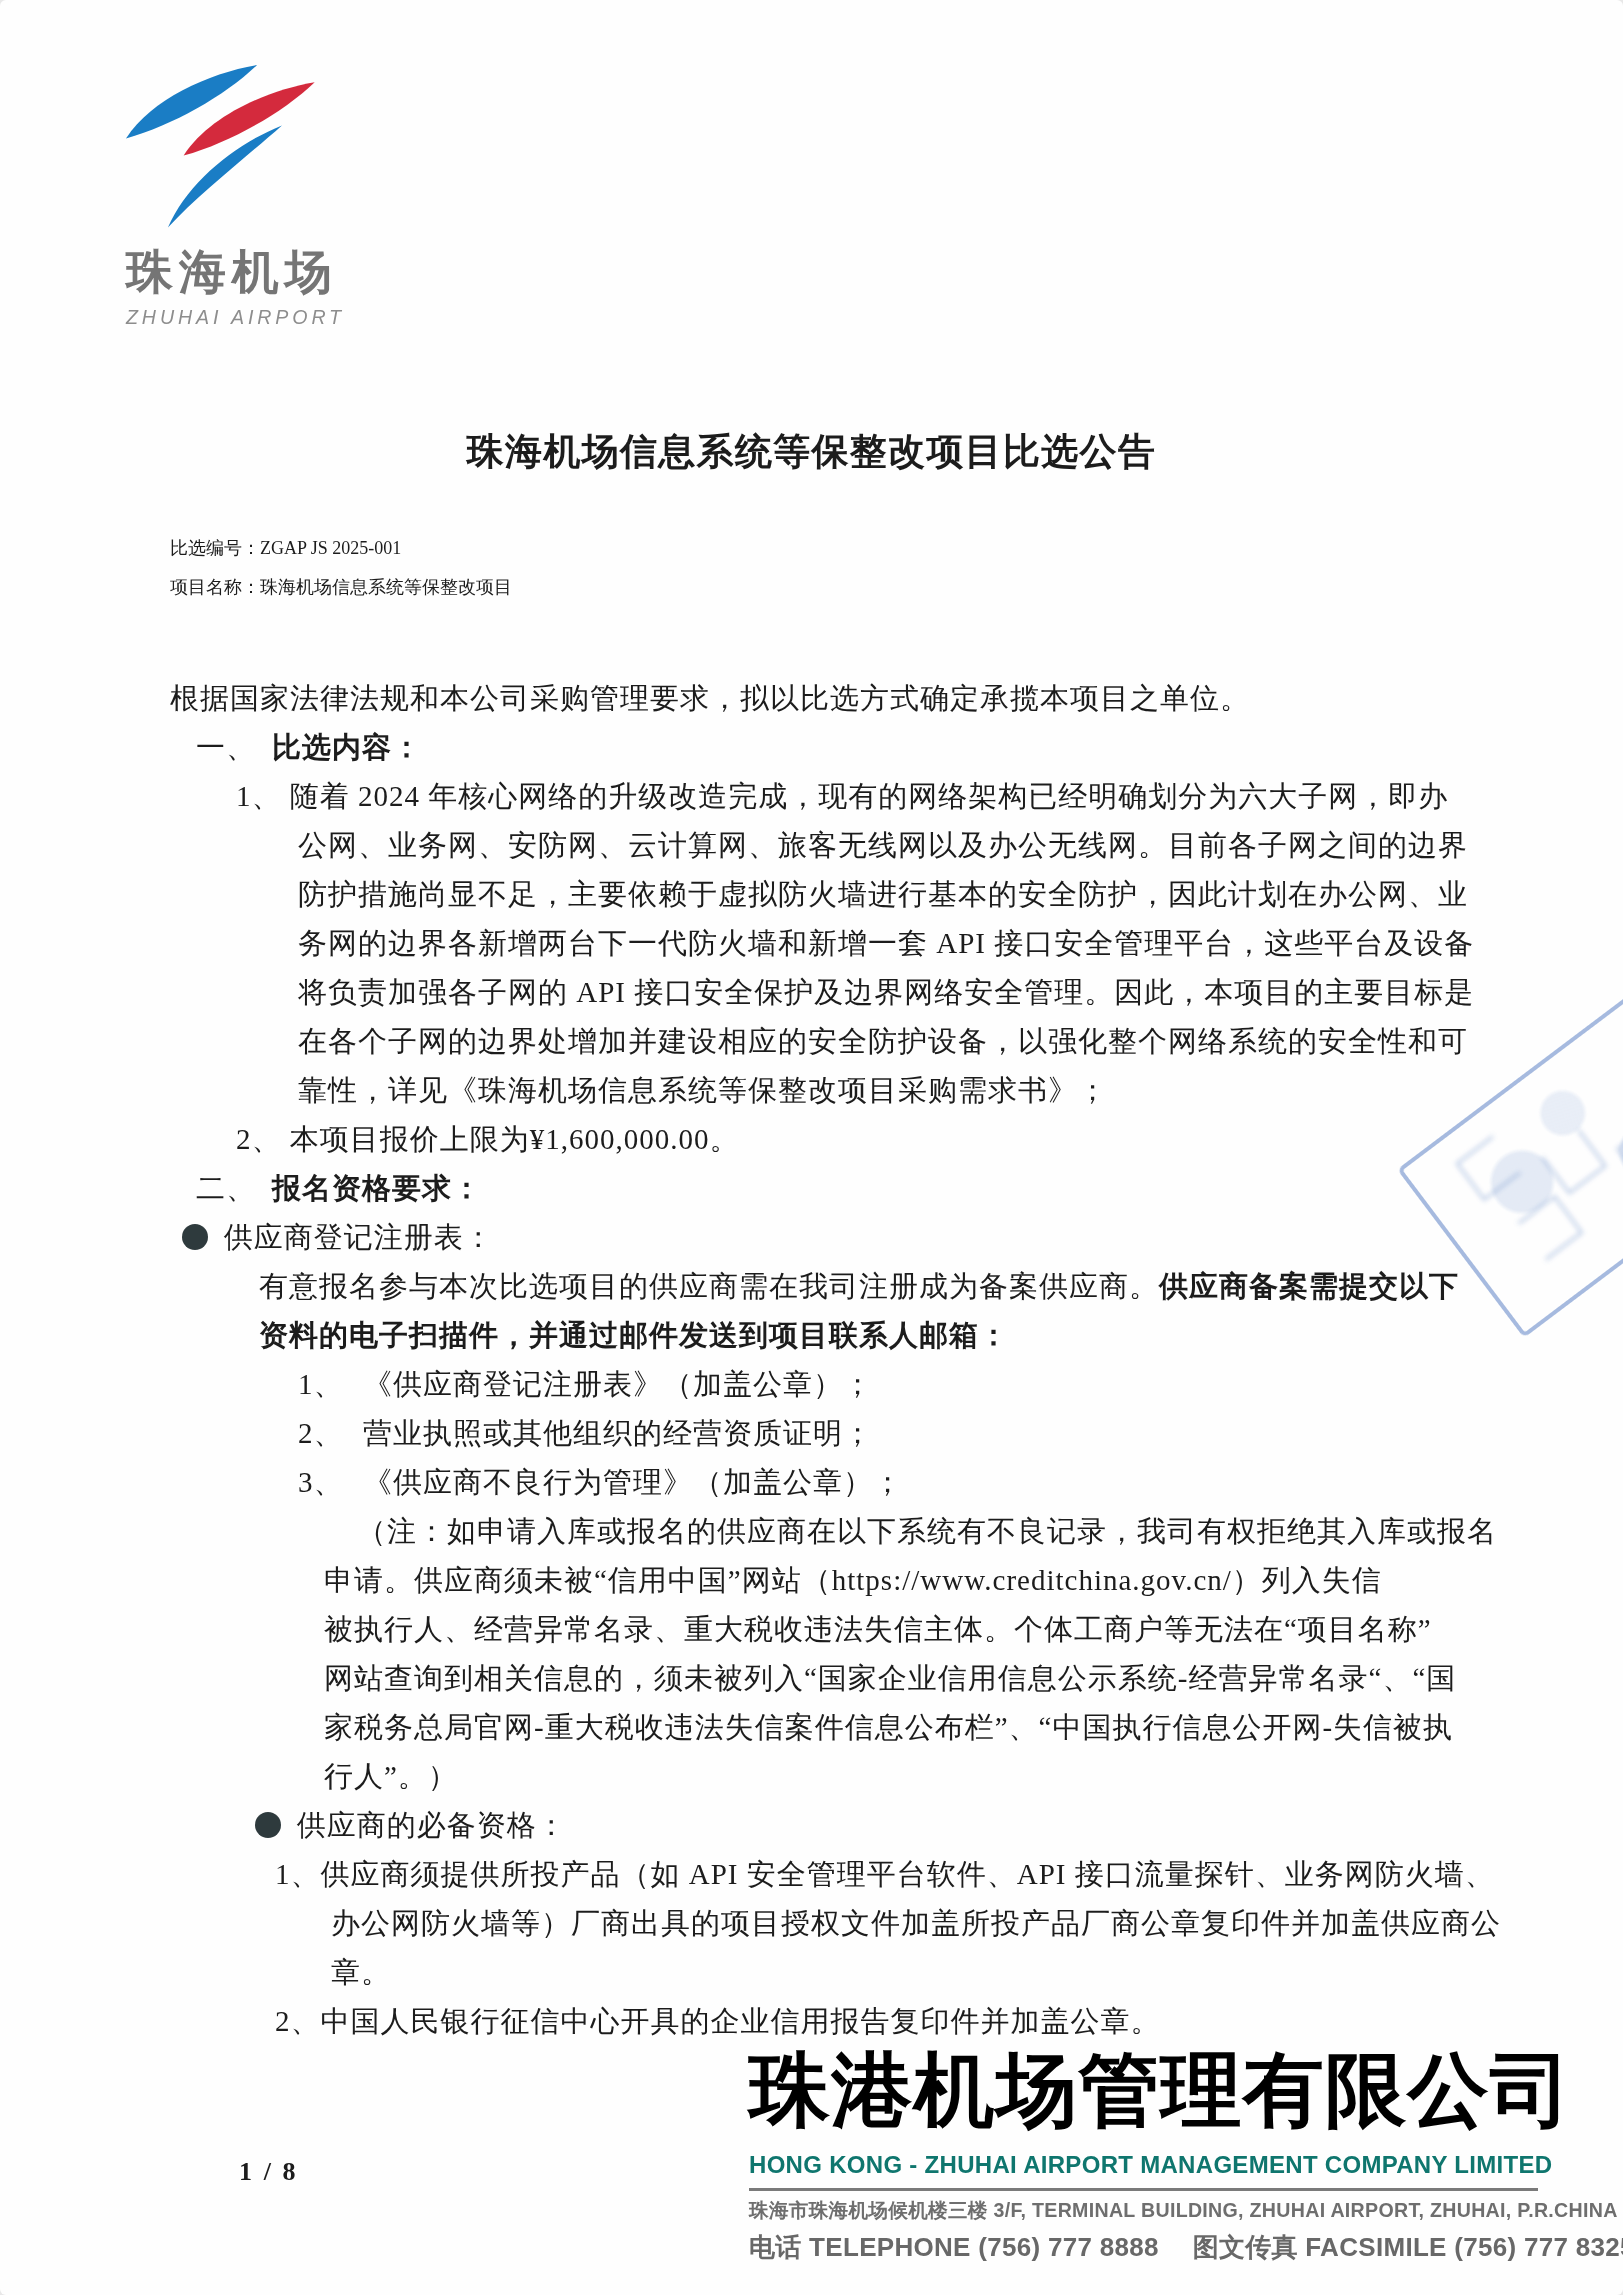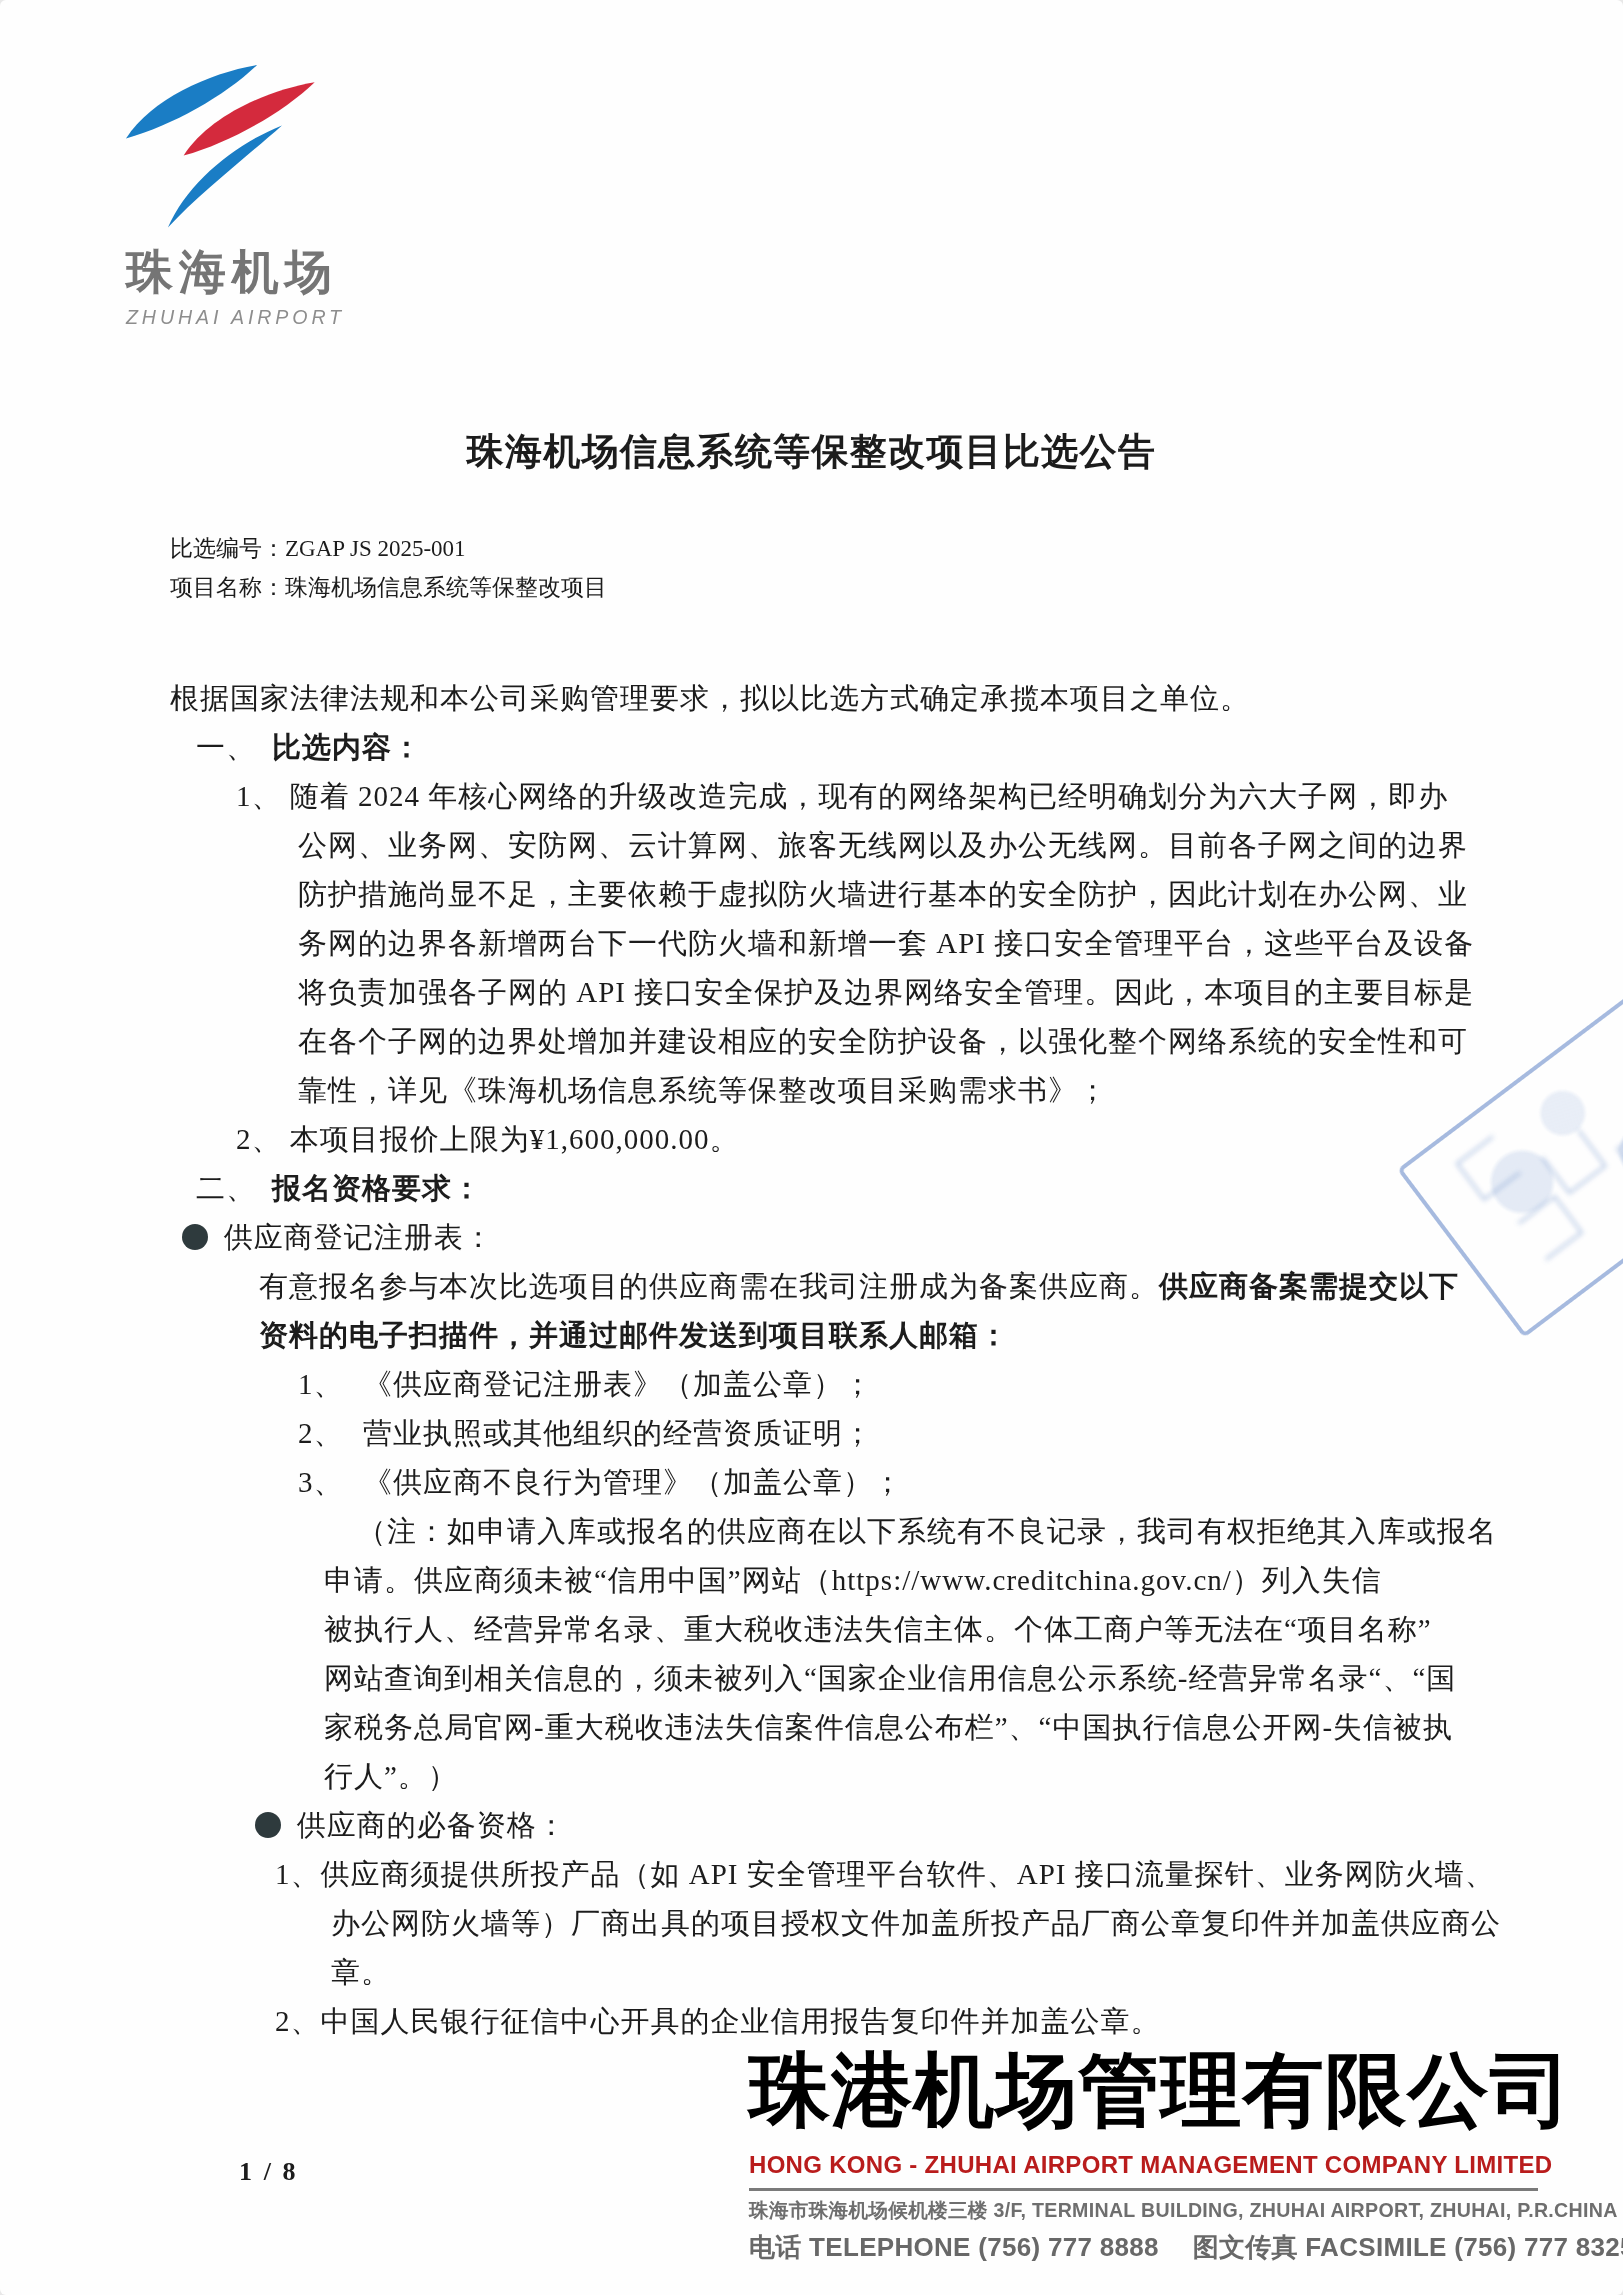--- a/index.html
+++ b/index.html
@@ -25,21 +25,21 @@
     margin-top:2.6px;
     font-family:"Liberation Sans","DejaVu Sans",sans-serif;
     font-size:19.6px;color:#8d8d8d;letter-spacing:3.9px;font-style:italic;
   }
   
   .doc-title{
     position:absolute;left:0;top:427px;width:1623px;
     text-align:center;font-size:37px;font-weight:700;letter-spacing:1.3px;
     white-space:nowrap;
   }
-  .meta{position:absolute;left:170px;font-size:23px;line-height:49px;white-space:nowrap;}
+  .meta{position:absolute;left:170px;font-size:18px;line-height:49px;white-space:nowrap;}
   .meta.m1{top:524px;}
   .meta.m2{top:563px;}
   
   .body-text{position:absolute;left:0;top:674px;width:1589px;font-size:29px;line-height:49px;}
   .ln{white-space:nowrap;height:49px;letter-spacing:1px;}
   .ind-intro{padding-left:170px;}
   .sec-head{padding-left:196px;}
   .sec-head .sec-num{display:inline-block;width:76px;}
   .sec-head .sec-title{font-weight:700;}
   .it-first{padding-left:236px;}
@@ -74,21 +74,21 @@
     filter:blur(2.6px);opacity:.75;
   }
   .stamp .g1{left:46px;top:26px;border-right-color:transparent;}
   .stamp .g2{left:118px;top:72px;border-top-color:transparent;}
   .stamp .g3{left:59px;top:111px;border-left-color:transparent;}
   .stamp .g4{left:183px;top:111px;border-bottom-color:transparent;}
   
   .footer{position:absolute;left:749px;top:2037px;width:818px;
     font-family:"Liberation Sans","DejaVu Sans",sans-serif;color:#6a6a6a;}
   .f-company{font-size:81px;font-weight:700;letter-spacing:1.3px;white-space:nowrap;color:#000000;font-family:Liberation Mono, monospace;}
-  .f-company-en{margin-top:5.2px;font-size:24px;font-weight:700;letter-spacing:0.3px;white-space:nowrap;color:#b91c1c;}
+  .f-company-en{margin-top:5.2px;font-size:24px;font-weight:700;letter-spacing:0.3px;white-space:nowrap;color:#0f766e;}
   .f-rule{margin-top:9.2px;height:2.6px;background:#7a7a7a;width:789px;}
   .f-address{margin-top:6.5px;font-size:19.6px;font-weight:700;letter-spacing:0.3px;white-space:nowrap;color:#6e6e6e;}
   .f-phone{margin-top:5.2px;font-size:26px;font-weight:700;letter-spacing:0.3px;white-space:nowrap;color:#686868;}
   .page-num{
     position:absolute;left:239px;top:2157px;
     font-size:26px;font-weight:700;letter-spacing:2.6px;
   }
 </style>
 </head>
 <body>

